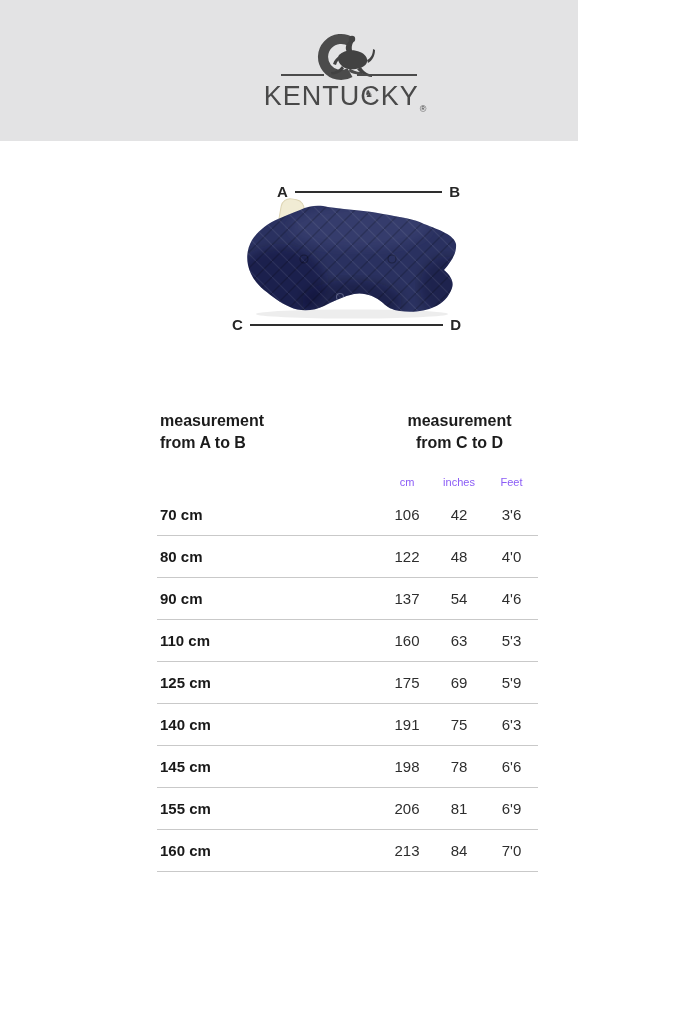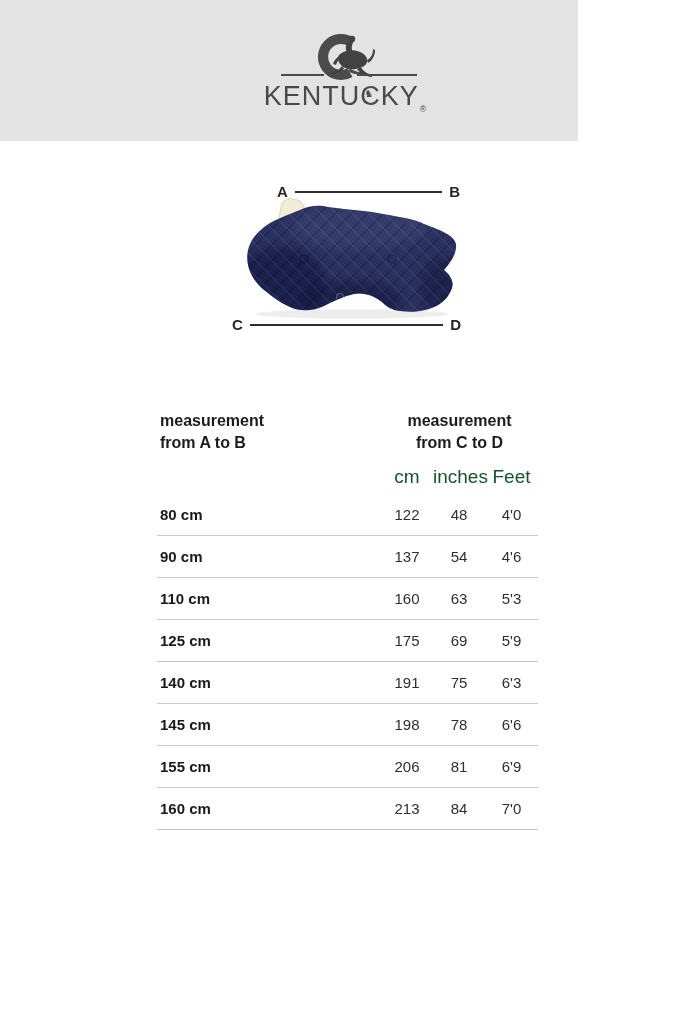--- a/index.html
+++ b/index.html
@@ -26,21 +26,21 @@
   .row-ab{left:277px;top:183px;width:183px;}
   .row-cd{left:232px;top:316px;width:229px;}
   .rug-svg{position:absolute;left:240px;top:197px;}
 
   
   .size-table{position:absolute;left:157px;top:410px;width:381px;font-size:15px;}
   .t-grid{display:grid;grid-template-columns:224px 52px 52px 53px;}
   .t-head .h-left{grid-column:1;font-size:16px;font-weight:bold;line-height:22px;color:#1c1c1c;padding-left:3px;}
   .t-head .h-right{grid-column:2/5;text-align:center;font-size:16px;font-weight:bold;line-height:22px;color:#1c1c1c;}
   .t-sub{height:34px;align-items:end;padding-bottom:6px;}
-  .t-sub .sub-cell{text-align:center;font-size:19px;color:#14532d;align-self:end;}
+  .t-sub .sub-cell{text-align:center;font-size:11px;color:#8b5cf6;align-self:end;}
   .t-row{height:41px;align-items:center;border-bottom:1px solid #c9c9c9;}
   .cell-label{font-weight:bold;color:#191919;padding-left:3px;}
   .cell-num{text-align:center;color:#2e2e2e;}
 </style>
 </head>
 <body>
 
 <div class="page">
 
   <div class="brand-band">
@@ -144,20 +144,26 @@
 
     <div class="t-grid t-sub">
       <div></div>
       <div class="sub-cell">cm</div>
       <div class="sub-cell">inches</div>
       <div class="sub-cell">Feet</div>
     </div>
 
     <div>
         <div class="t-grid t-row">
+          <div class="cell-label">70 cm</div>
+          <div class="cell-num">106</div>
+          <div class="cell-num">42</div>
+          <div class="cell-num">3'6</div>
+        </div>
+        <div class="t-grid t-row">
           <div class="cell-label">80 cm</div>
           <div class="cell-num">122</div>
           <div class="cell-num">48</div>
           <div class="cell-num">4'0</div>
         </div>
         <div class="t-grid t-row">
           <div class="cell-label">90 cm</div>
           <div class="cell-num">137</div>
           <div class="cell-num">54</div>
           <div class="cell-num">4'6</div>

